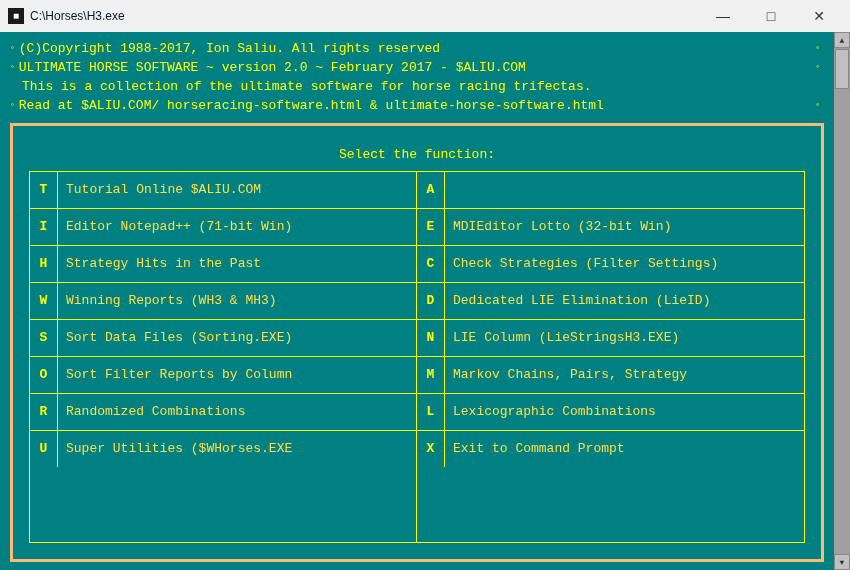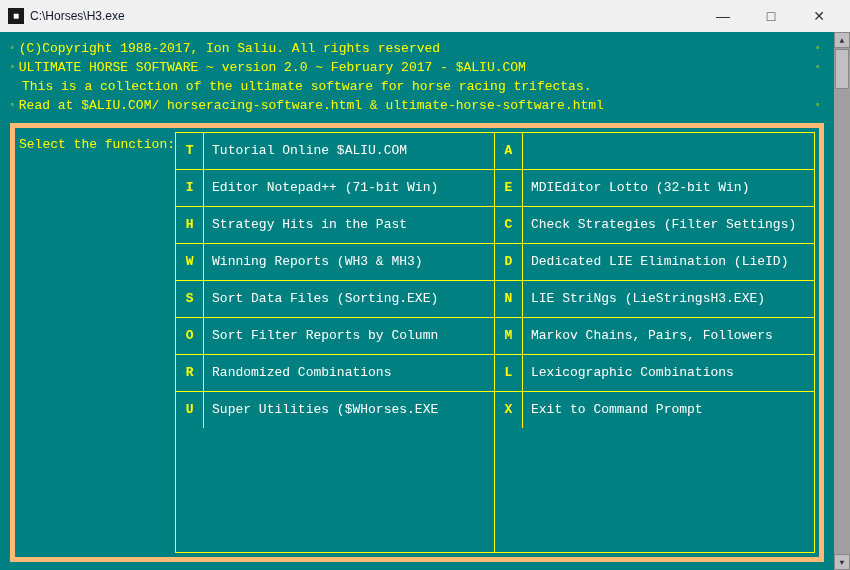--- a/index.html
+++ b/index.html
@@ -78,24 +78,25 @@
     }
     .bullet {
       color: #ffff00;
       margin-right: 4px;
       font-size: 8px;
       margin-top: 4px;
     }
 
     
     .main-box {
-      border: 5px solid #fdba74;
-      flex: 1;
-      display: flex;
-      padding: 4px;
+      border: 3px solid #fdba74;
+      flex: 1;
+      display: flex;
+      flex-direction: column;
+      padding: 16px;
     }
     .box-title {
       text-align: center;
       color: #ffff00;
       padding: 4px 0 6px 0;
       font-size: 13px;
     }
     .menu-grid {
       display: grid;
       grid-template-columns: 1fr 1fr;
@@ -128,21 +129,21 @@
       flex-shrink: 0;
       font-size: 13px;
       border-right: 1px solid #ffff00;
       height: 100%;
       display: flex;
       align-items: center;
       justify-content: center;
       min-height: 36px;
     }
     .menu-label {
-      color: #ffffff;
+      color: #fde047;
       padding: 4px 8px;
       font-size: 13px;
       line-height: 1.3;
     }
 
     
     .scrollbar {
       width: 16px;
       background: #c0c0c0;
       display: flex;
@@ -271,25 +272,25 @@
             <div class="menu-row">
               <div class="menu-key">C</div>
               <div class="menu-label">Check Strategies (Filter Settings)</div>
             </div>
             <div class="menu-row">
               <div class="menu-key">D</div>
               <div class="menu-label">Dedicated LIE Elimination (LieID)</div>
             </div>
             <div class="menu-row">
               <div class="menu-key">N</div>
-              <div class="menu-label">LIE StriNgs (LieStringsH3.EXE)</div>
+              <div class="menu-label">LIE Column (LieStringsH3.EXE)</div>
             </div>
             <div class="menu-row">
               <div class="menu-key">M</div>
-              <div class="menu-label">Markov Chains, Pairs, Followers</div>
+              <div class="menu-label">Markov Chains, Pairs, Strategy</div>
             </div>
             <div class="menu-row">
               <div class="menu-key">L</div>
               <div class="menu-label">Lexicographic Combinations</div>
             </div>
             <div class="menu-row">
               <div class="menu-key">X</div>
               <div class="menu-label">Exit to Command Prompt</div>
             </div>
           </div>

